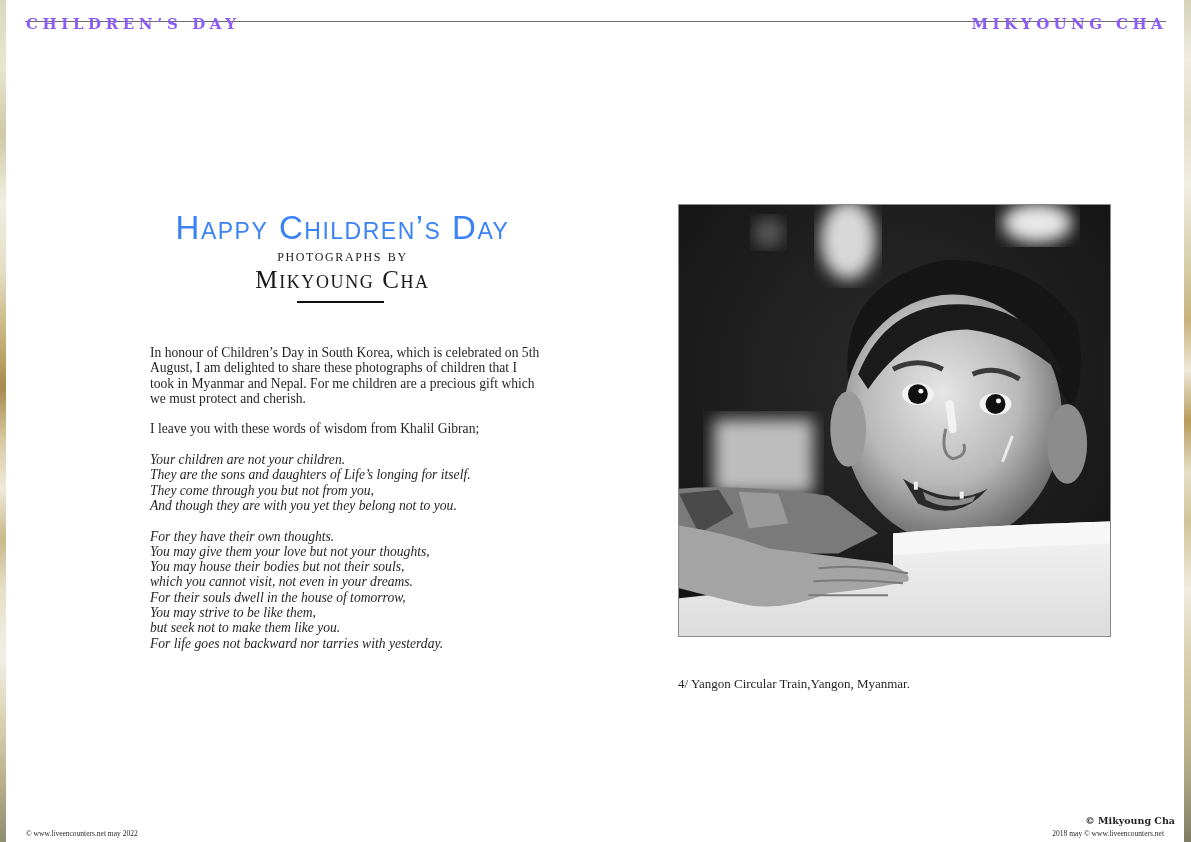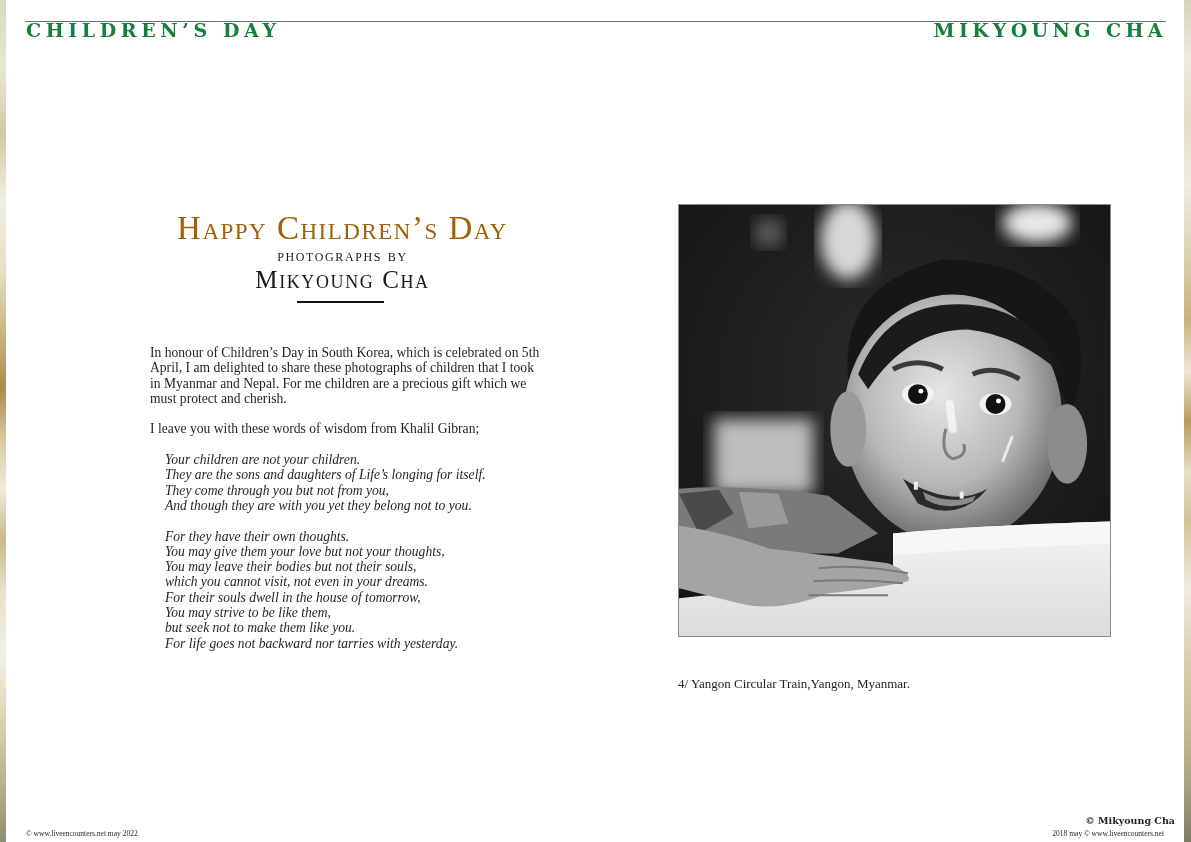--- a/index.html
+++ b/index.html
@@ -24,55 +24,55 @@
       #d4d3b8 0%, #efece0 7%, #e2ddc6 14%, #f0ede2 22%, #d9d3b2 30%,
       #c8b27a 38%, #ede8d8 44%, #b89b5a 50%, #e5dfc7 56%, #d0c497 62%,
       #f0ece0 70%, #d8d0ae 78%, #c6bd95 86%, #a9a383 93%, #7d7c64 100%);
   }
 
   .header-rule {
     position: absolute; left: 25px; top: 21px; width: 1141px; height: 1px;
     background: #6d6e71;
   }
   .header-left, .header-right {
-    position: absolute; top: 21px;
+    position: absolute; top: 15px;
     font-family: "DejaVu Serif", serif; font-weight: bold;
-    font-size: 19px; letter-spacing: 4.6px; color: #15803d;
+    font-size: 15px; letter-spacing: 4.6px; color: #8b5cf6;
     line-height: 18px;
   }
   .header-left { left: 26px; }
   .header-right { right: 24px; letter-spacing: 4.4px; }
 
   .title-block {
     position: absolute; left: 150px; top: 208px; width: 385px; text-align: center;
   }
   .title {
-    font-family: Liberation Serif, serif; font-size: 33px; letter-spacing: 1.5px;
-    font-variant: small-caps; color: #a16207; line-height: 40px;
+    font-family: Liberation Sans, sans-serif; font-size: 33px; letter-spacing: 1.5px;
+    font-variant: small-caps; color: #3b82f6; line-height: 40px;
   }
   .subtitle {
     font-family: "Liberation Serif", serif; font-size: 17px; letter-spacing: 1.6px;
     font-variant: small-caps; color: #1a1717; line-height: 20px; margin-top: -2px;
   }
   .author {
     font-family: "Liberation Serif", serif; font-size: 25px; letter-spacing: 1.6px;
     font-variant: small-caps; color: #1a1717; line-height: 28px;
   }
   .title-underline {
     position: absolute; left: 297px; top: 301px; width: 87px; height: 2px; background: #111;
   }
 
   .body-text {
     position: absolute; left: 150px; top: 345px; width: 390px;
     font-family: "Liberation Serif", serif; font-size: 13.6px; line-height: 15.3px;
     color: #231f20;
   }
   .body-text p { margin: 0; }
   .gap { height: 15.3px; }
-  .poem { font-style: italic; margin-left: 15px; }
+  .poem { font-style: italic; }
 
   .photo {
     position: absolute; left: 678px; top: 204px; width: 433px; height: 433px;
     border: 1px solid #8a8a8a; overflow: hidden;
     background: #1c1c1c;
   }
   .photo svg { display: block; width: 100%; height: 100%; }
 
   .caption {
     position: absolute; left: 678px; top: 676px;
@@ -103,35 +103,35 @@
 <div class="header-right">MIKYOUNG CHA</div>
 
 <div class="title-block">
   <div class="title">Happy Children’s Day</div>
   <div class="subtitle">photographs by</div>
   <div class="author">Mikyoung Cha</div>
 </div>
 <div class="title-underline"></div>
 
 <div class="body-text">
-  <p>In honour of Children’s Day in South Korea, which is celebrated on 5th April, I am delighted to share these photographs of children that I took in Myanmar and Nepal. For me children are a precious gift which we must protect and cherish.</p>
+  <p>In honour of Children’s Day in South Korea, which is celebrated on 5th August, I am delighted to share these photographs of children that I took in Myanmar and Nepal. For me children are a precious gift which we must protect and cherish.</p>
   <div class="gap"></div>
   <p>I leave you with these words of wisdom from Khalil Gibran;</p>
   <div class="gap"></div>
   <div class="poem">
     <p>Your children are not your children.</p>
     <p>They are the sons and daughters of Life’s longing for itself.</p>
     <p>They come through you but not from you,</p>
     <p>And though they are with you yet they belong not to you.</p>
   </div>
   <div class="gap"></div>
   <div class="poem">
     <p>For they have their own thoughts.</p>
     <p>You may give them your love but not your thoughts,</p>
-    <p>You may leave their bodies but not their souls,</p>
+    <p>You may house their bodies but not their souls,</p>
     <p>which you cannot visit, not even in your dreams.</p>
     <p>For their souls dwell in the house of tomorrow,</p>
     <p>You may strive to be like them,</p>
     <p>but seek not to make them like you.</p>
     <p>For life goes not backward nor tarries with yesterday.</p>
   </div>
 </div>
 
 <div class="photo" title="Black and white portrait of a smiling young boy with thanaka paste on his face, resting his hand on a white ledge">
   <svg viewBox="0 0 433 433" preserveAspectRatio="none">

